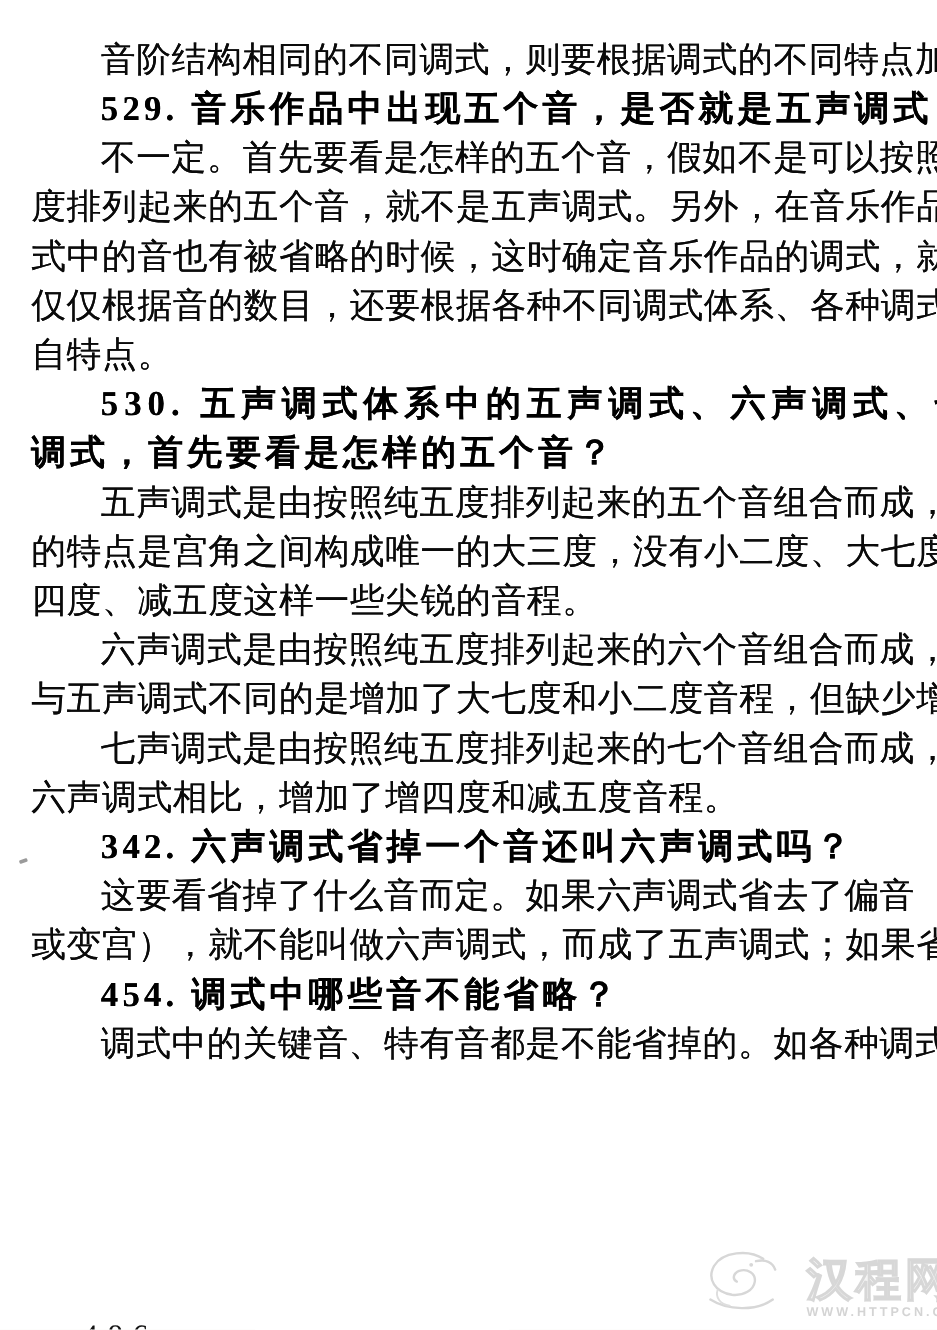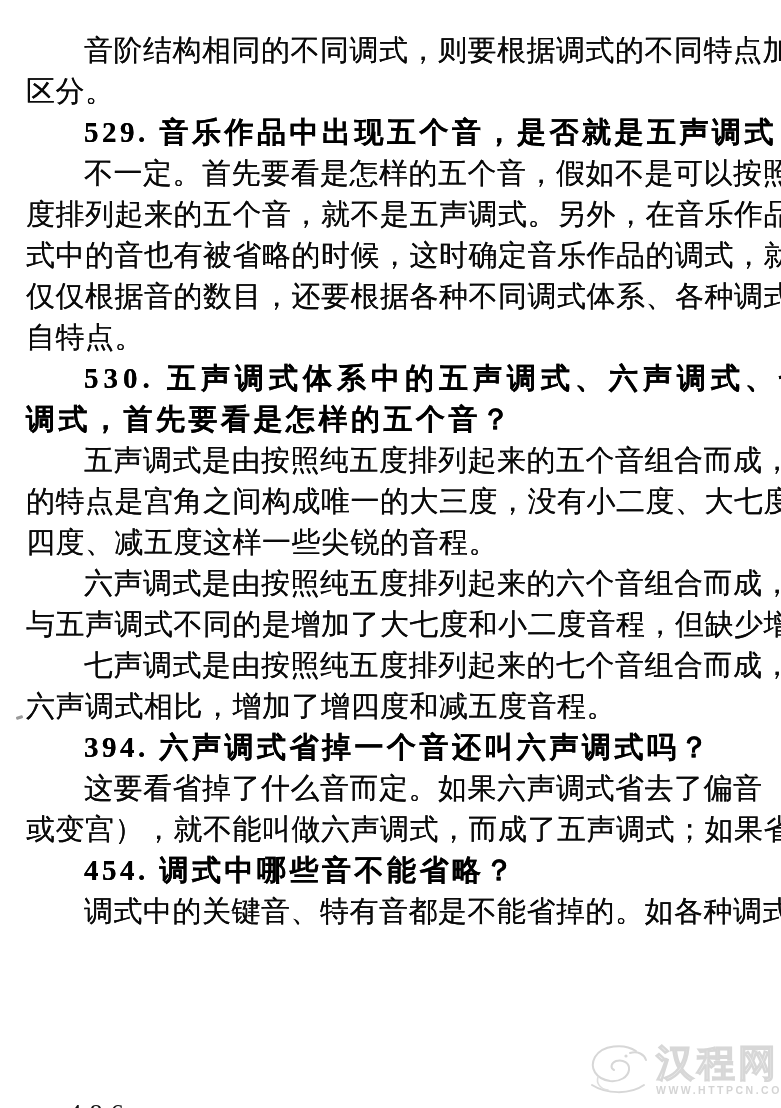--- a/index.html
+++ b/index.html
@@ -36,21 +36,22 @@
     letter-spacing: 3.5px;
     color: #000;
   }
   .wide { letter-spacing: 5px; }
   
   .watermark {
     position: absolute;
     left: 586px; top: 1038px;
     width: 195px; height: 62px;
     display: flex;
-    align-items: center;
+    align-items: flex-end;
+    gap: 16px;
   }
   .wm-logo { flex: 0 0 auto; margin-top: 4px; }
   .wm-textcol { margin-left: 4px; }
   .wm-name {
     font-family: "Liberation Sans", "DejaVu Sans", sans-serif;
     font-size: 38px;
     font-weight: bold;
     line-height: 40px;
     letter-spacing: 3px;
     color: #f4f4f4;
@@ -87,37 +88,36 @@
     border-radius: 1px;
   }
 </style>
 </head>
 <body>
 
 <div class="page">
 
   <div class="textblock">
     <div class="line indent">音阶结构相同的不同调式，则要根据调式的不同特点加以</div>
-    <div class="line">区分。</div>
     <div class="line indent heading">529. 音乐作品中出现五个音，是否就是五声调式？</div>
     <div class="line indent">不一定。首先要看是怎样的五个音，假如不是可以按照纯五</div>
     <div class="line">度排列起来的五个音，就不是五声调式。另外，在音乐作品中，调</div>
     <div class="line">式中的音也有被省略的时候，这时确定音乐作品的调式，就不能</div>
     <div class="line">仅仅根据音的数目，还要根据各种不同调式体系、各种调式的各</div>
     <div class="line">自特点。</div>
     <div class="line indent heading wide">530. 五声调式体系中的五声调式、六声调式、七声</div>
     <div class="line heading">调式，首先要看是怎样的五个音？</div>
     <div class="line indent">五声调式是由按照纯五度排列起来的五个音组合而成，它</div>
     <div class="line">的特点是宫角之间构成唯一的大三度，没有小二度、大七度、增</div>
     <div class="line">四度、减五度这样一些尖锐的音程。</div>
     <div class="line indent">六声调式是由按照纯五度排列起来的六个音组合而成，它</div>
     <div class="line">与五声调式不同的是增加了大七度和小二度音程，但缺少增四</div>
     <div class="line indent">七声调式是由按照纯五度排列起来的七个音组合而成，和</div>
     <div class="line">六声调式相比，增加了增四度和减五度音程。</div>
-    <div class="line indent heading">394. 六声调式省掉一个音还叫六声调式吗？</div>
+    <div class="line indent heading">342. 六声调式省掉一个音还叫六声调式吗？</div>
     <div class="line indent">这要看省掉了什么音而定。如果六声调式省去了偏音（清角</div>
     <div class="line">或变宫），就不能叫做六声调式，而成了五声调式；如果省掉的音</div>
     <div class="line indent heading">454. 调式中哪些音不能省略？</div>
     <div class="line indent">调式中的关键音、特有音都是不能省掉的。如各种调式的主</div>
   </div>
 
   <div class="speck"></div>
 
   <div class="watermark">
     <div class="wm-logo">

